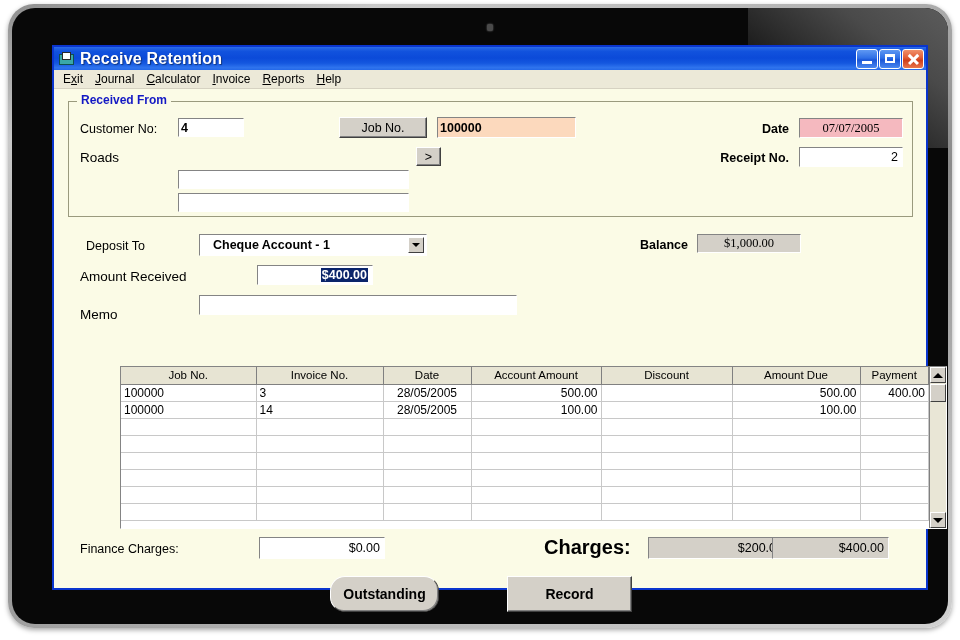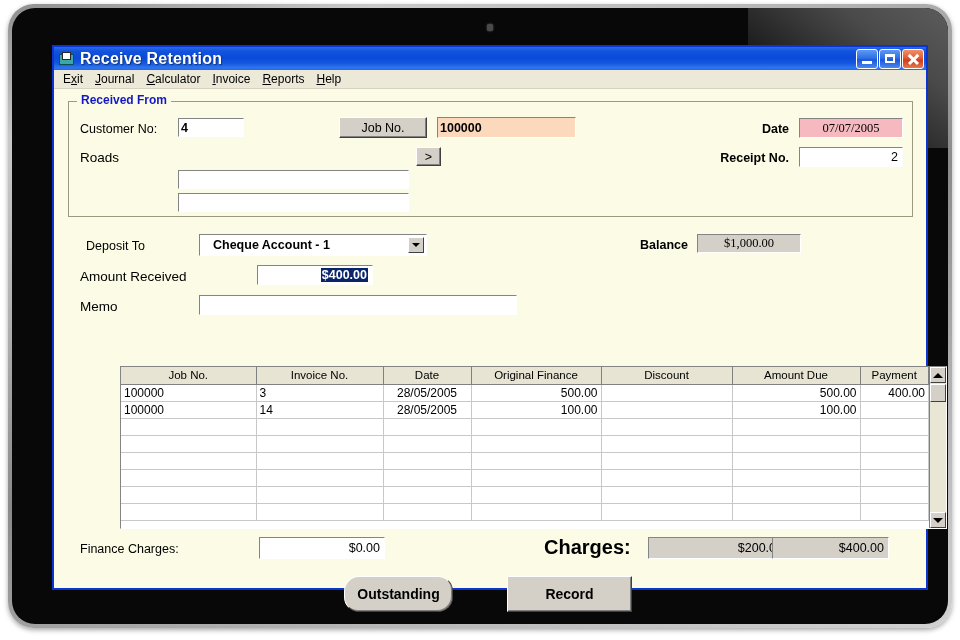--- a/index.html
+++ b/index.html
@@ -507,41 +507,41 @@
         </div>
 
         <div class="lbl-r" style="left:500px; top:147px; width:134px;">Balance</div>
         <div class="field ro center" style="left:643px; top:143px; width:104px; height:19px; font-weight:normal;">$1,000.00</div>
 
         <div class="lbl" style="left:26px; top:178px; font-size:13.5px;">Amount Received</div>
         <div class="field right" style="left:203px; top:174px; width:116px; height:20px;">
           <span class="sel">$400.00</span>
         </div>
 
-        <div class="lbl" style="left:26px; top:208px; font-size:13.5px;">Memo</div>
+        <div class="lbl" style="left:26px; top:216px; font-size:13.5px;">Memo</div>
         <div class="field" style="left:145px; top:204px; width:318px; height:20px;"></div>
 
         <div id="grid-wrap">
           <div id="grid-main">
             <table class="grid">
               <colgroup>
                 <col style="width:135px">
                   <col style="width:127px">
                   <col style="width:88px">
                 <col style="width:130px">
                   <col style="width:131px">
                   <col style="width:128px">
                   <col style="width:null">
               </colgroup>
               <thead>
                 <tr>
                   <th>Job No.</th>
                   <th>Invoice No.</th>
                   <th>Date</th>
-                  <th>Original Finance</th>
+                  <th>Account Amount</th>
                   <th>Discount</th>
                   <th>Amount Due</th>
                   <th>Payment</th>
                 </tr>
               </thead>
               <tbody id="grid-body">
                   <tr>
                     <td>100000</td>
                     <td>3</td>
                     <td class="ctr">28/05/2005</td>
@@ -628,19 +628,19 @@
           </div>
         </div>
 
         <div class="lbl" style="left:26px; top:451px;">Finance Charges:</div>
         <div class="field right" style="left:205px; top:446px; width:126px; height:22px; font-weight:normal;">$0.00</div>
 
         <div class="totals-lbl" style="left:490px; top:445px;">Charges:</div>
         <div class="field ro right" style="left:594px; top:446px; width:140px; height:22px; font-weight:normal;">$200.00</div>
         <div class="field ro right" style="left:718px; top:446px; width:117px; height:22px; font-weight:normal;">$400.00</div>
 
-        <div class="btn bold" style="left:290px; top:485px; width:109px; height:36px;border-radius:15px;">Outstanding</div>
+        <div class="btn bold" style="left:276px; top:485px; width:109px; height:36px;border-radius:15px;">Outstanding</div>
         <div class="btn bold" style="left:453px; top:485px; width:125px; height:36px;">Record</div>
 
       </div>
     </div>
   </div>
 </div>
 
 </body></html>

